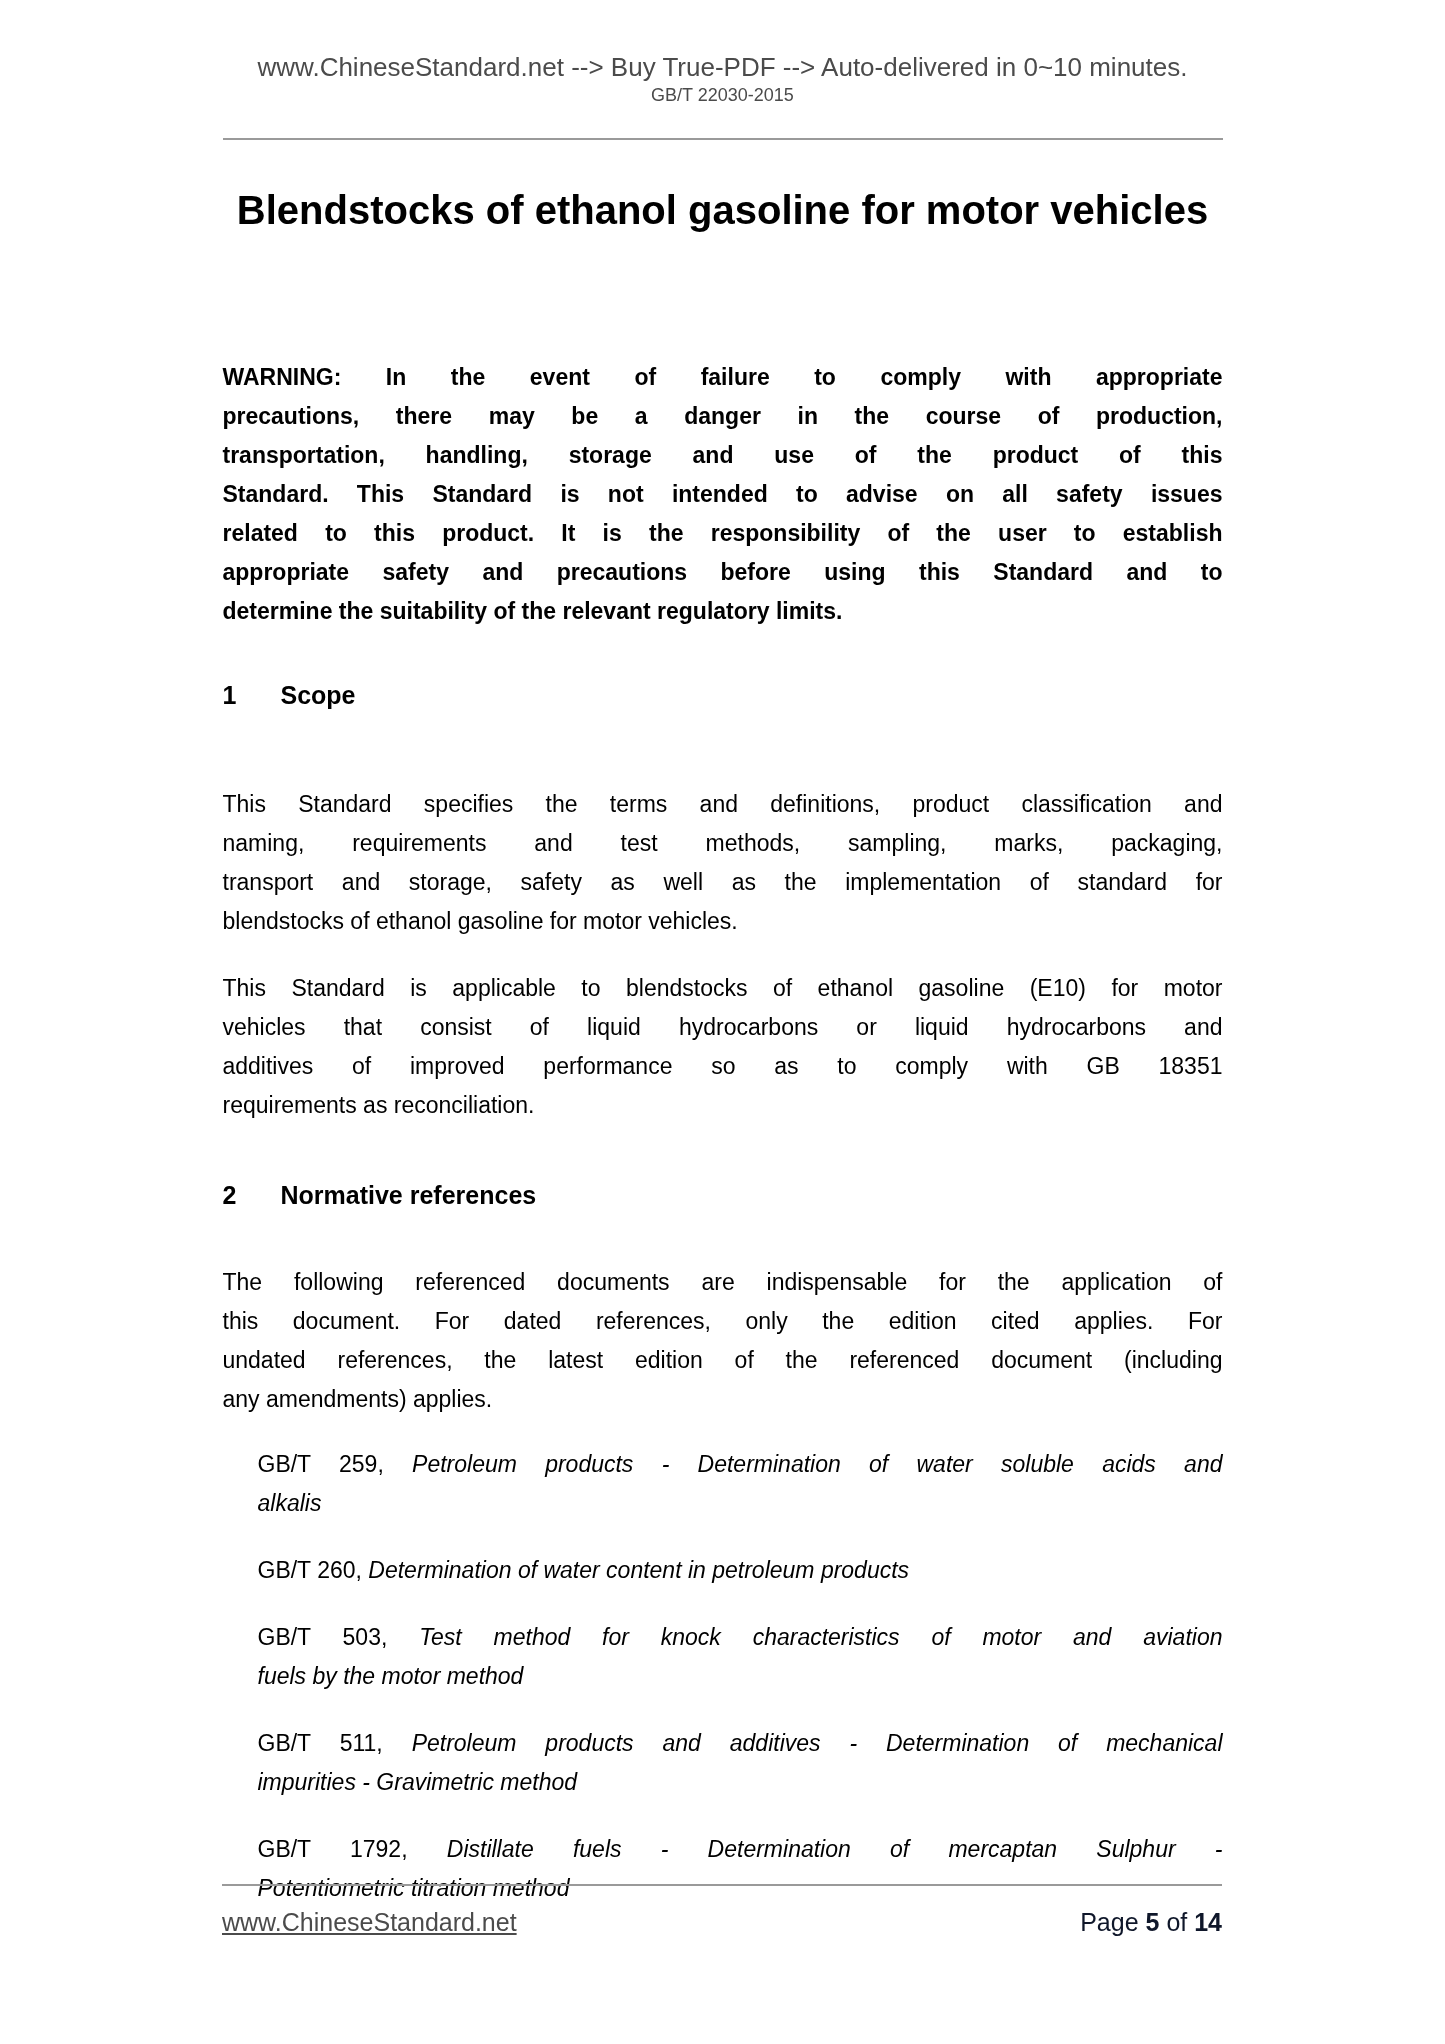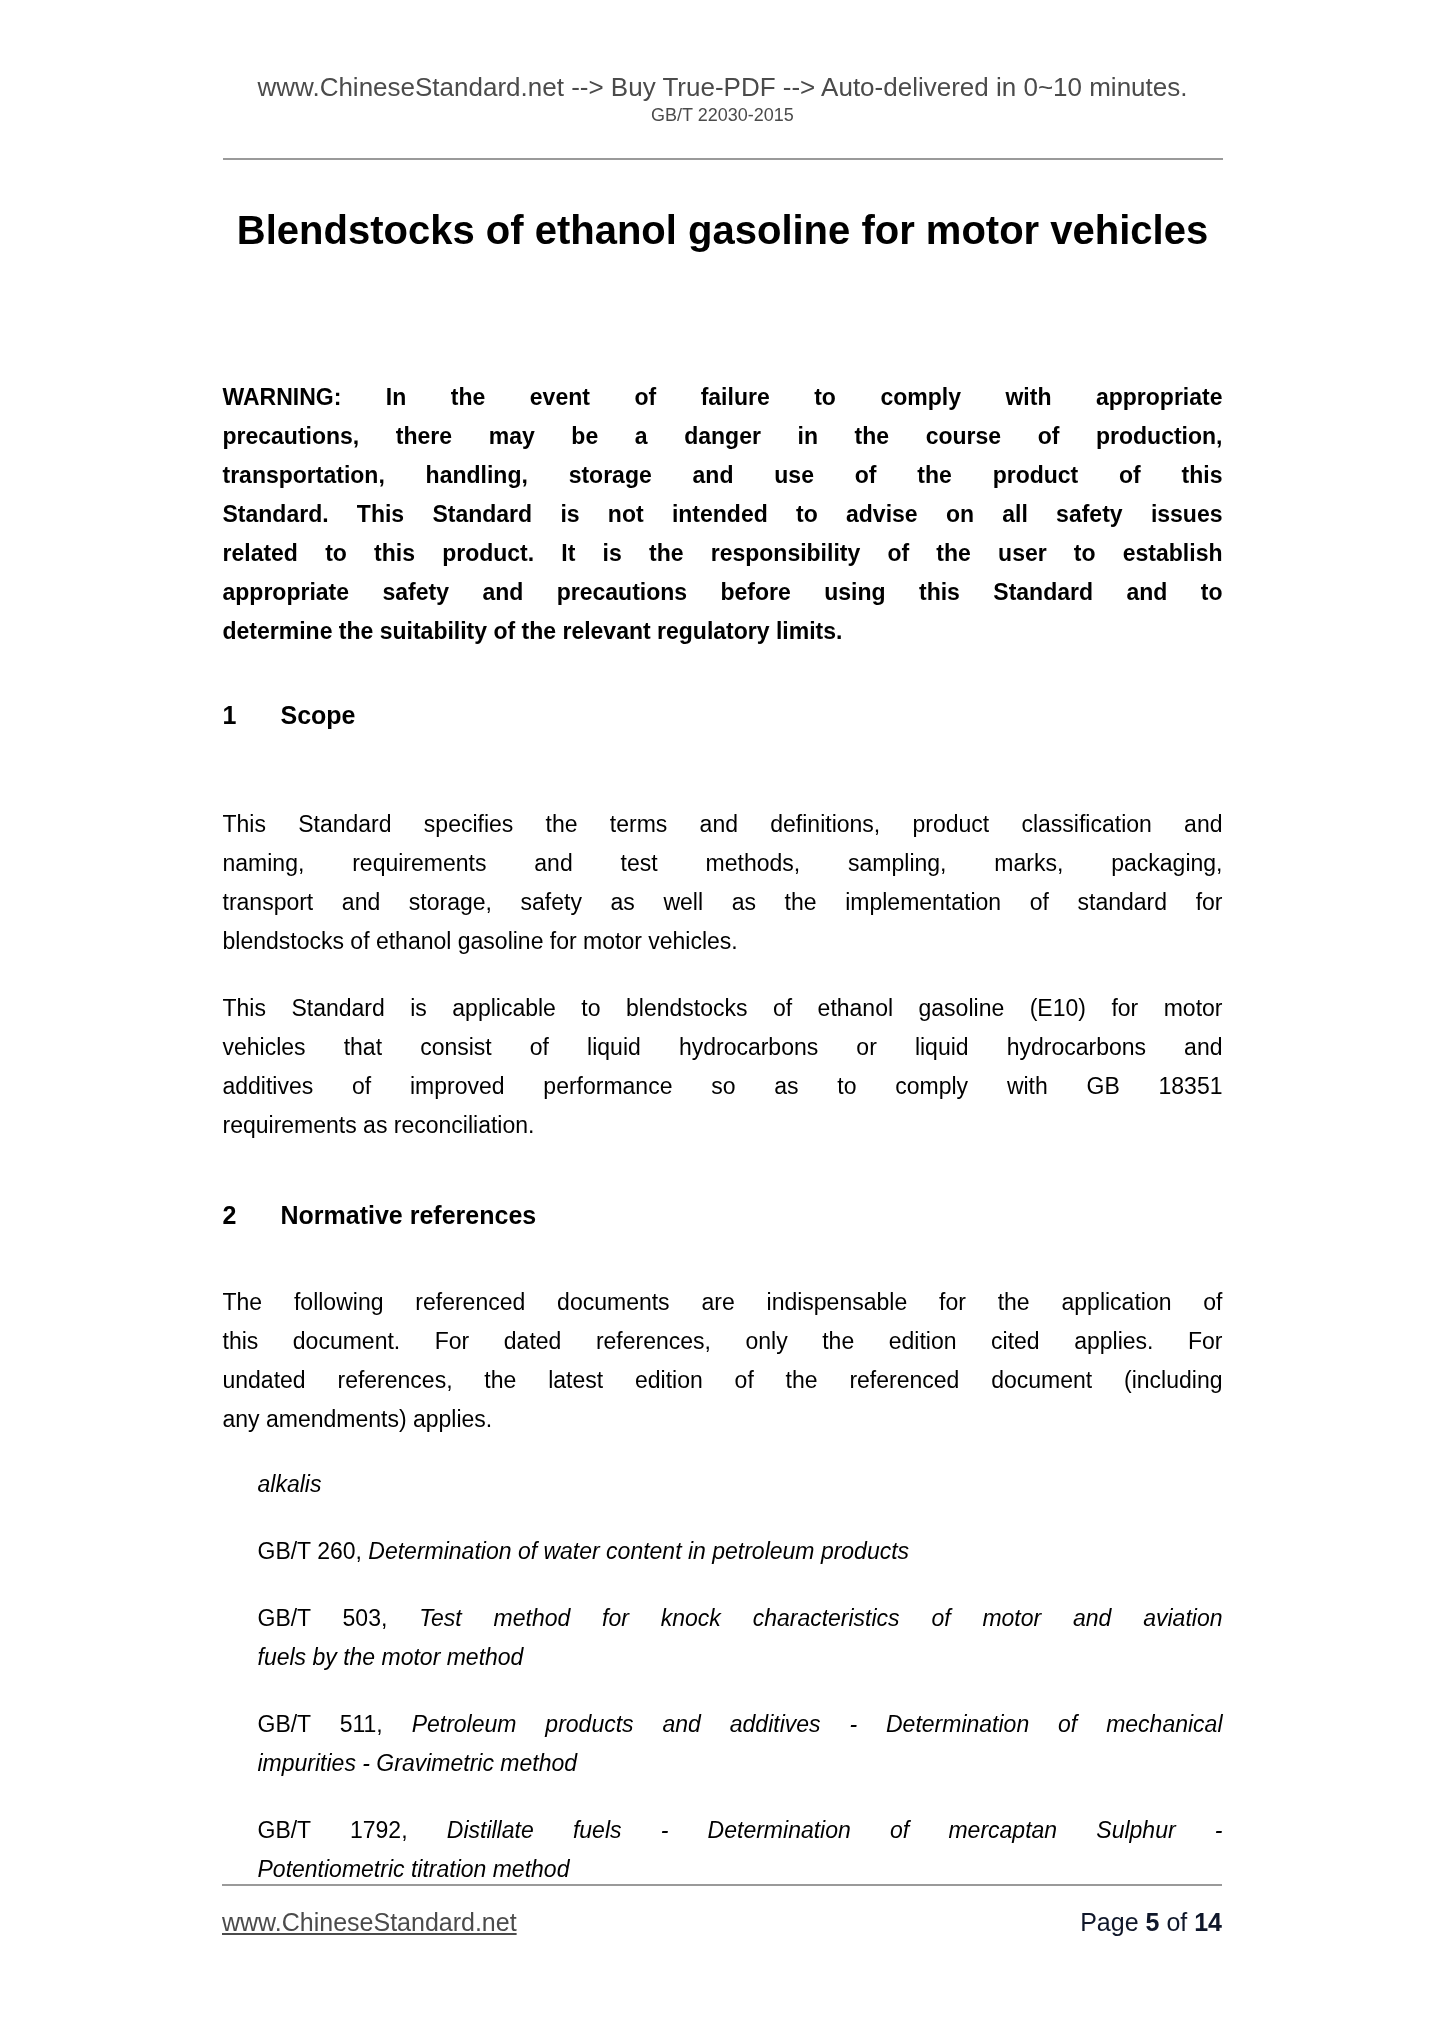--- a/index.html
+++ b/index.html
@@ -11,21 +11,21 @@
     overflow: hidden;
     font-family: "Liberation Sans", sans-serif;
     color: #000000;
   }
   .content {
     width: 1000px;
     margin: 0 auto;
     position: relative;
   }
   
-  .doc-header { padding-top: 72px; text-align: center; }
+  .doc-header { padding-top: 52px; text-align: center; }
   .hdr-tagline { font-size: 26px; line-height: 30px; color: #4b4b4b; }
   .hdr-std { font-size: 18px; line-height: 26px; color: #4b4b4b; }
   .rule {
     border: none;
     border-top: 2px solid #9a9a9a;
     margin: 30px 0 0 0;
     height: 0;
   }
   
   .doc-title {
@@ -134,20 +134,21 @@
   <div class="para mt50">
     <div class="jl">The following referenced documents are indispensable for the application of</div>
     <div class="jl">this document. For dated references, only the edition cited applies. For</div>
     <div class="jl">undated references, the latest edition of the referenced document (including</div>
     <div class="ll">any amendments) applies.</div>
   </div>
 
   <div class="refs">
 
     <div class="ref">
+      <div class="jl"><span>GB/T 259, </span><span class="it">Petroleum products - Determination of water soluble acids and</span></div>
       <div class="ll it">alkalis</div>
     </div>
 
     <div class="ref">
       <div class="ll"><span>GB/T 260, </span><span class="it">Determination of water content in petroleum products</span></div>
     </div>
 
     <div class="ref">
       <div class="jl"><span>GB/T 503, </span><span class="it">Test method for knock characteristics of motor and aviation</span></div>
       <div class="ll it">fuels by the motor method</div>

